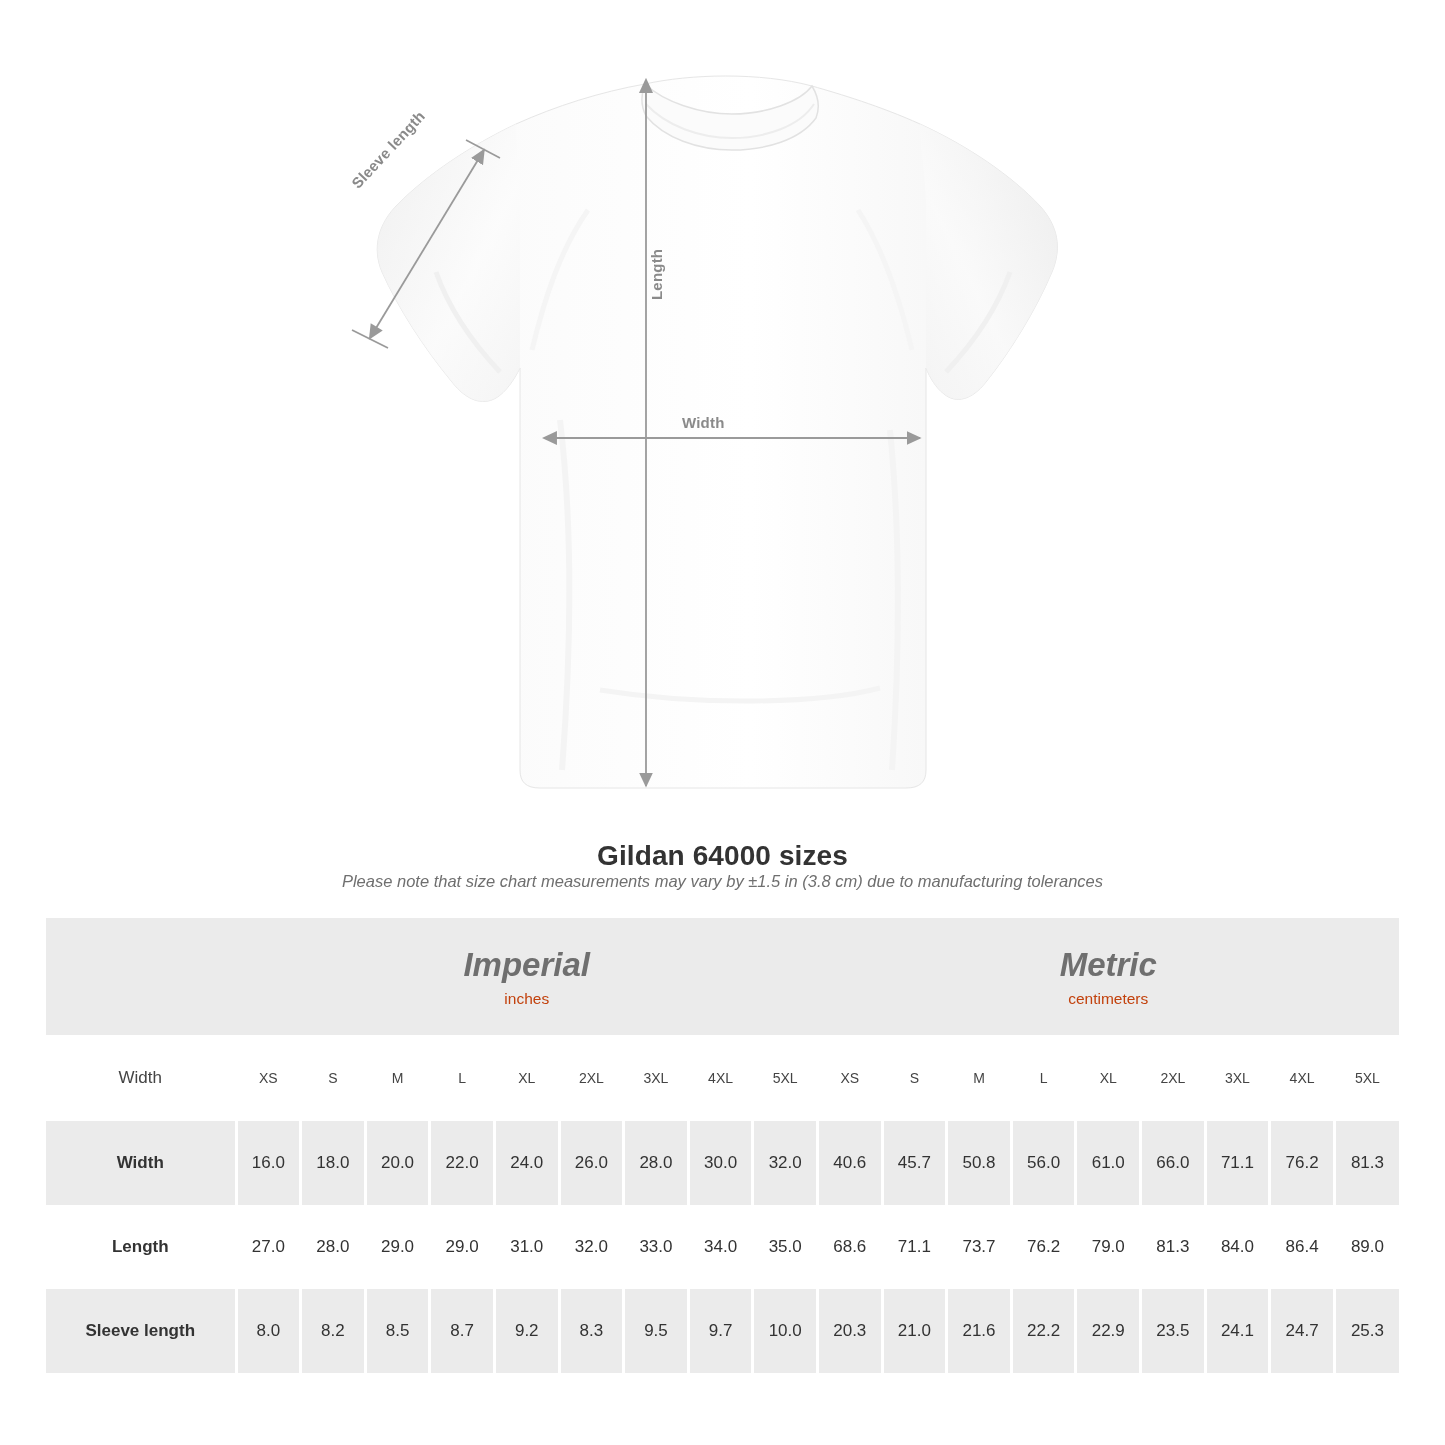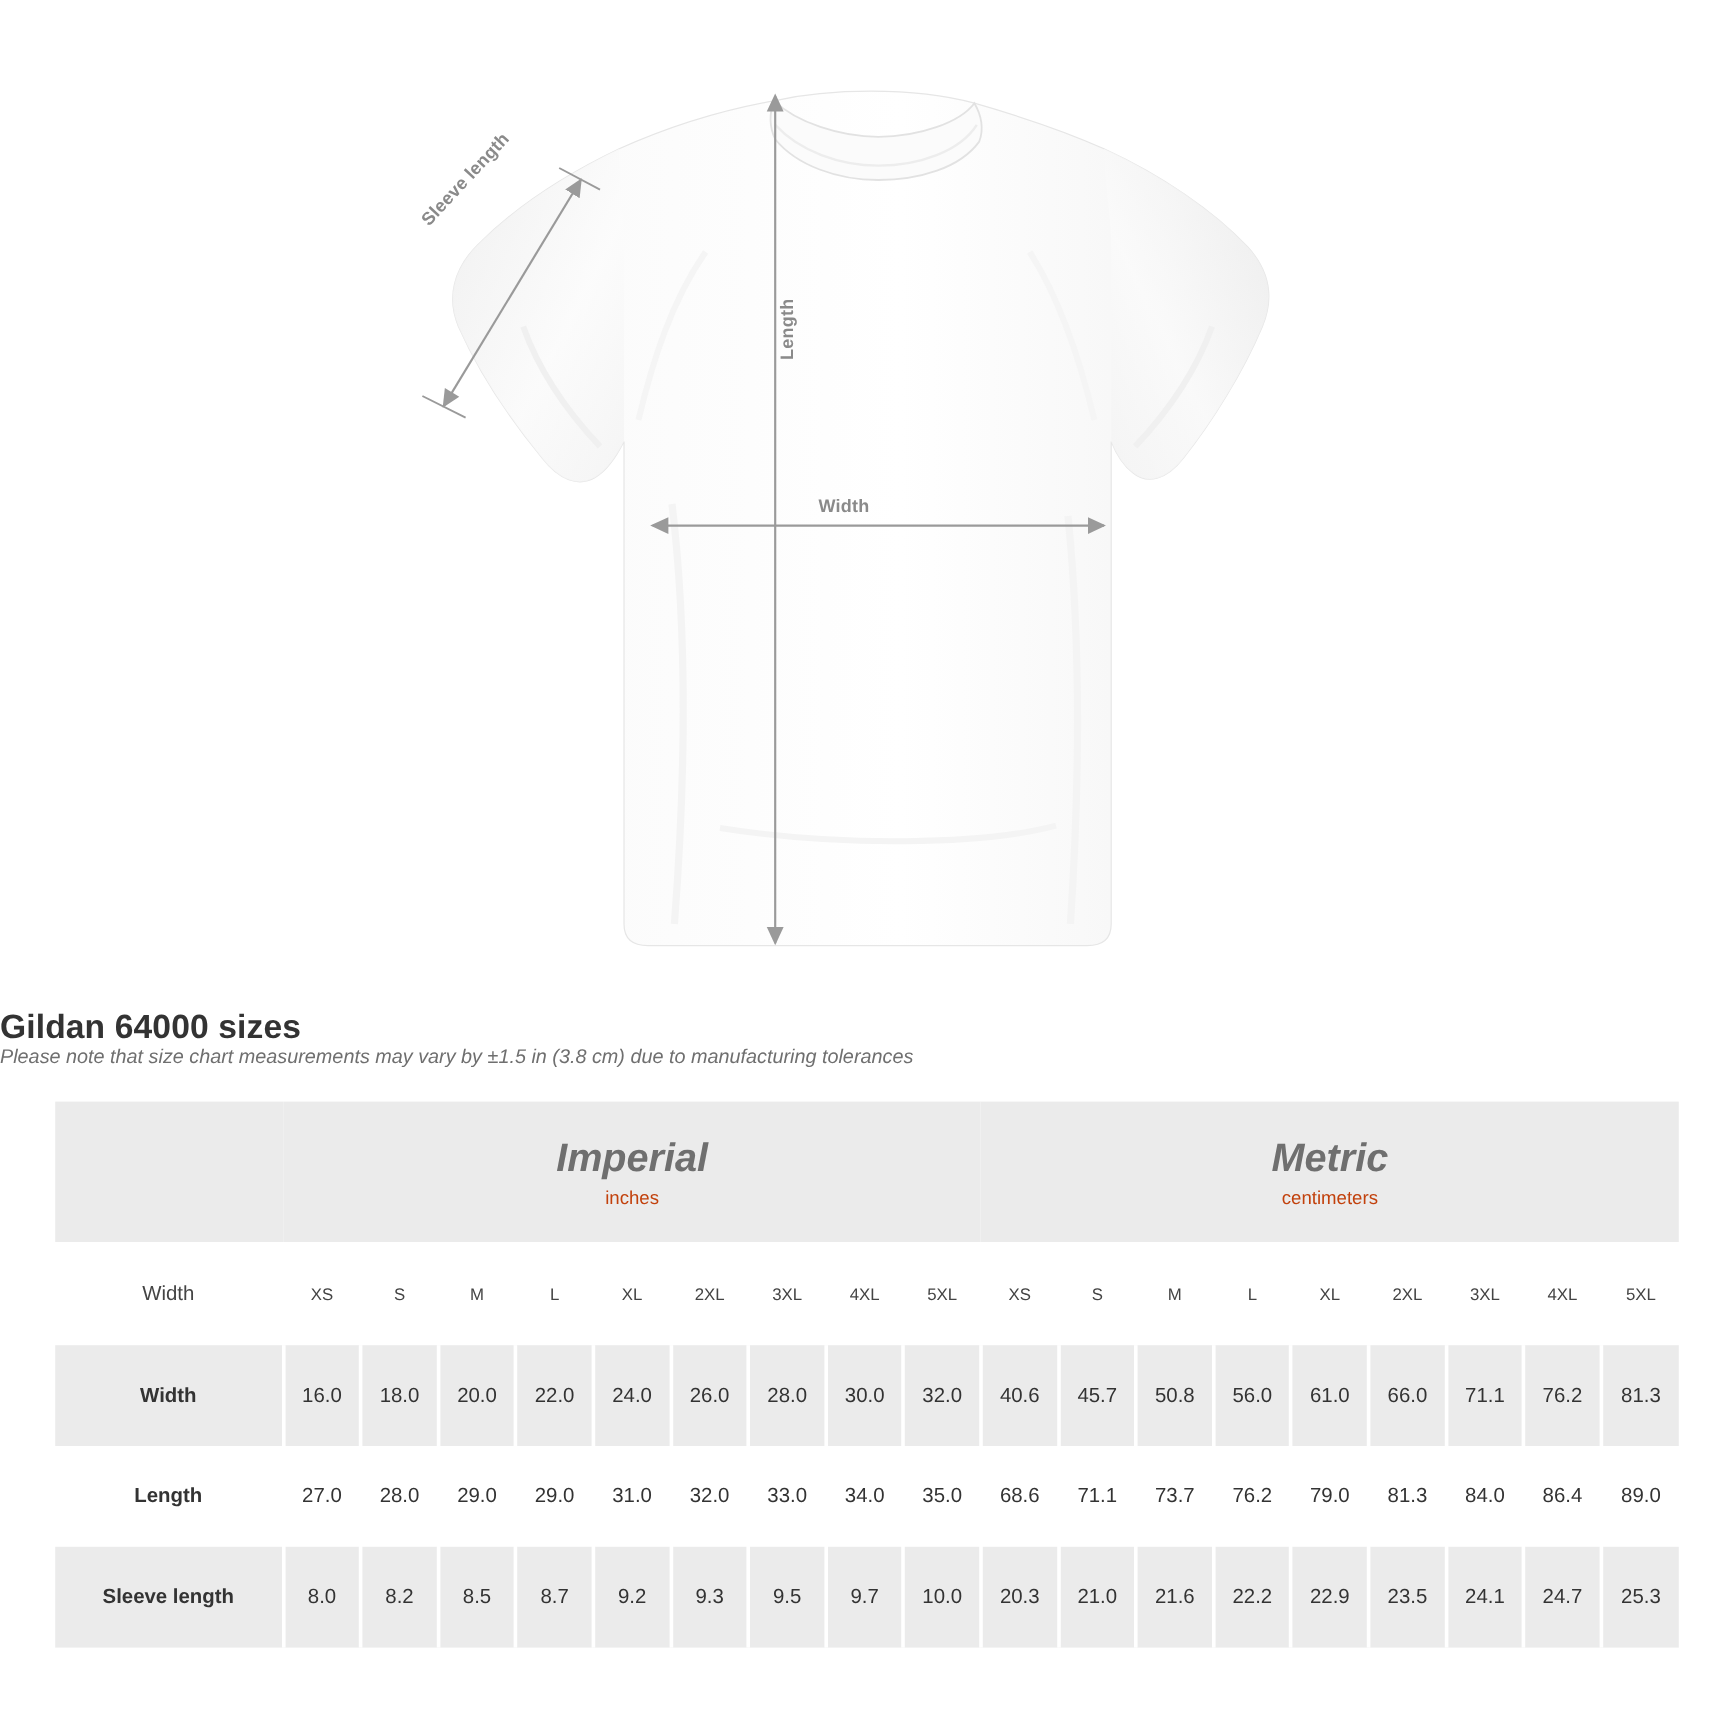--- a/index.html
+++ b/index.html
@@ -47,20 +47,21 @@
     transform: rotate(-90deg);
     transform-origin: left top;
   }
   .label-width {
     left: 682px;
     top: 414px;
   }
 
   
   .title-block {
+    text-align: center;
     margin-top: 10px;
   }
   .chart-title {
     font-size: 28px;
     font-weight: bold;
     color: #333333;
     margin: 0;
     letter-spacing: 0.1px;
   }
   .chart-note {
@@ -310,21 +311,21 @@
         <td class="cell-sep">89.0</td>
       </tr>
 
       <tr class="data-row shade">
         <td class="rowhead">Sleeve length</td>
         <td class="cell-sep">8.0</td>
         <td class="cell-sep">8.2</td>
         <td class="cell-sep">8.5</td>
         <td class="cell-sep">8.7</td>
         <td class="cell-sep">9.2</td>
-        <td class="cell-sep">9.3</td>
+        <td class="cell-sep">8.3</td>
         <td class="cell-sep">9.5</td>
         <td class="cell-sep">9.7</td>
         <td class="cell-sep">10.0</td>
         <td class="cell-sep">20.3</td>
         <td class="cell-sep">21.0</td>
         <td class="cell-sep">21.6</td>
         <td class="cell-sep">22.2</td>
         <td class="cell-sep">22.9</td>
         <td class="cell-sep">23.5</td>
         <td class="cell-sep">24.1</td>

